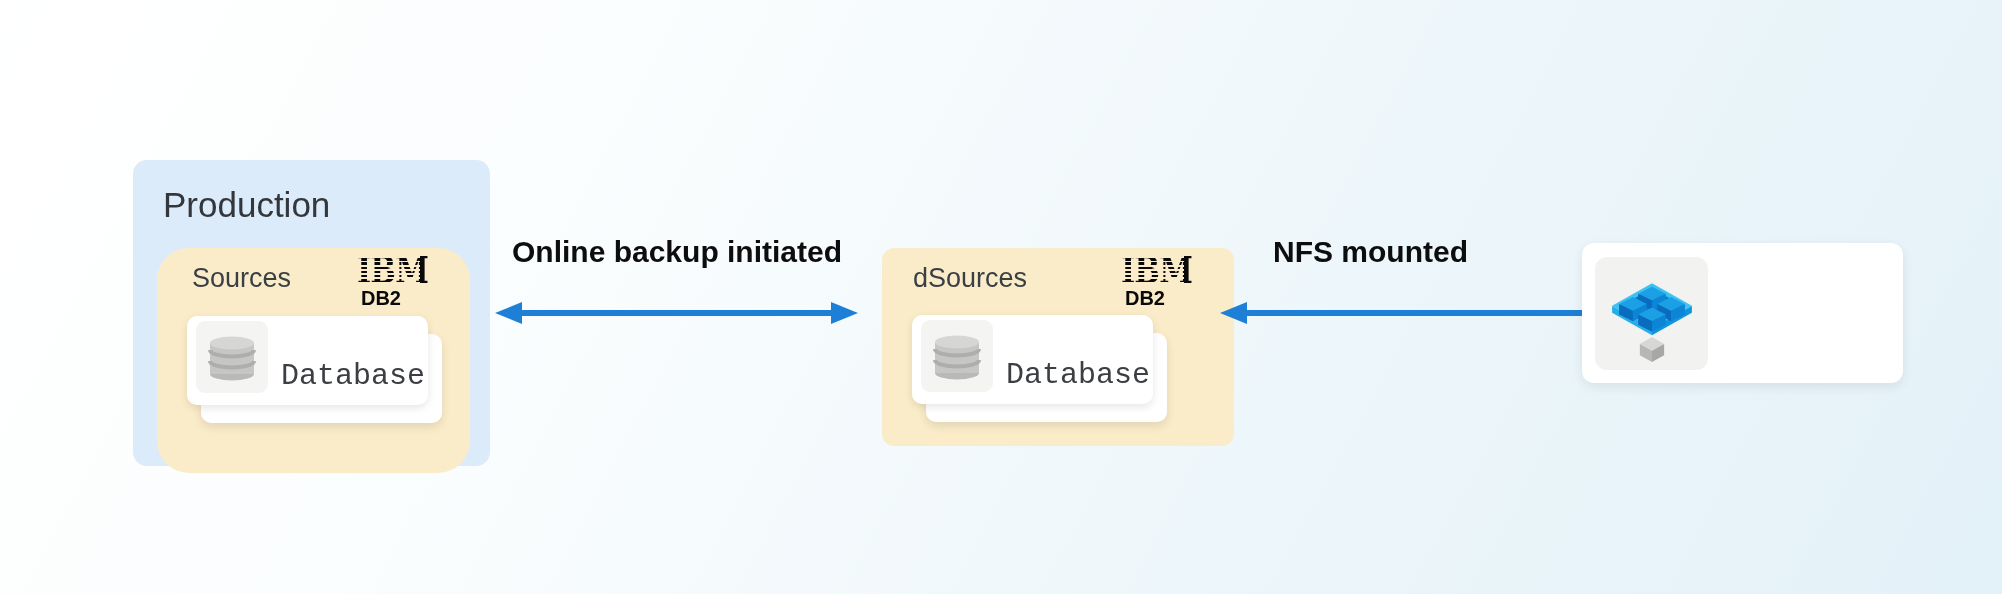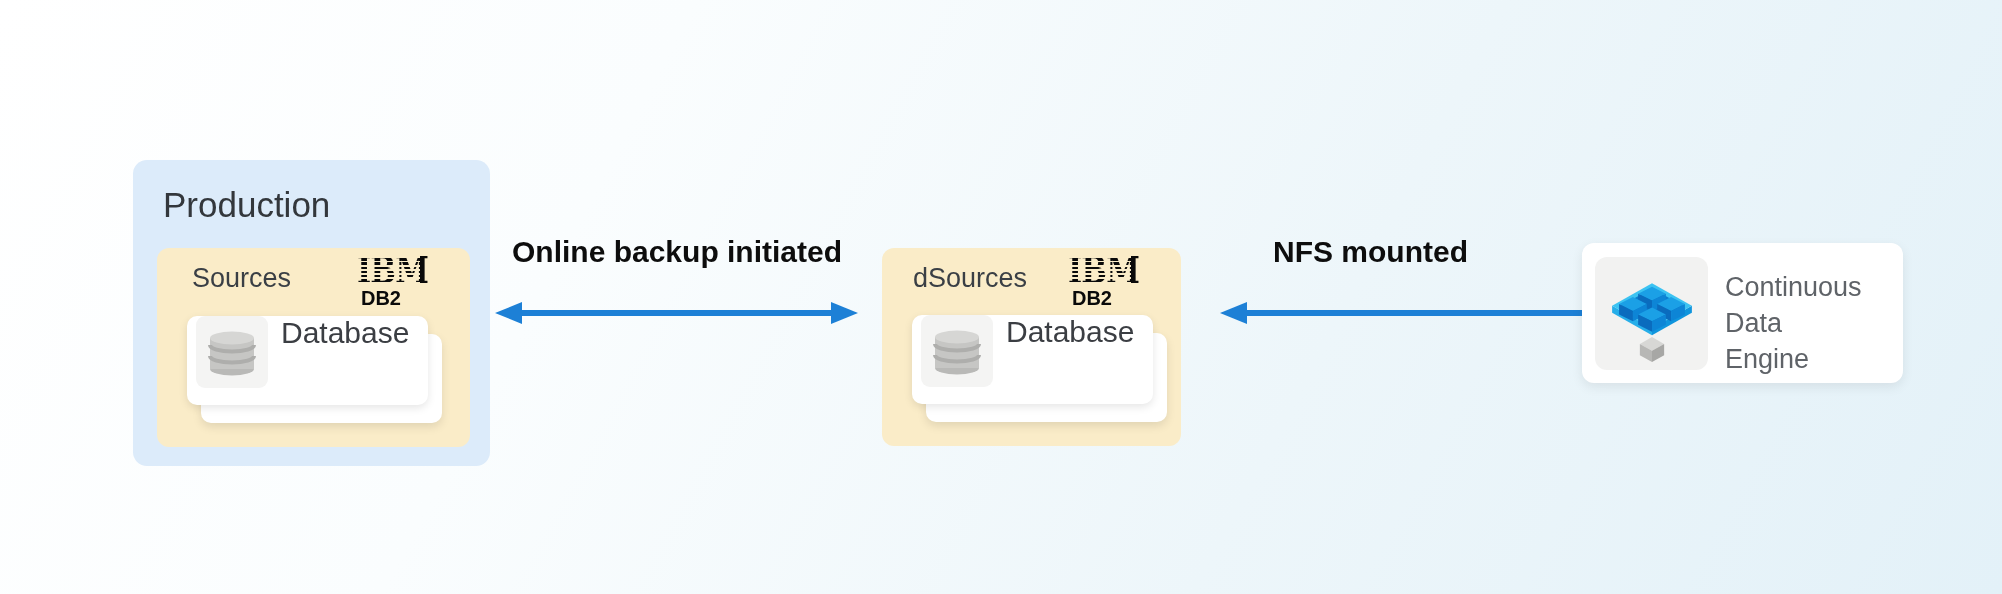--- a/index.html
+++ b/index.html
@@ -7,40 +7,40 @@
     position:relative;width:2002px;height:594px;overflow:hidden;
     background:linear-gradient(118deg,#ffffff 0%,#fafdfe 30%,#edf6fa 65%,#e3f1f8 100%);
     font-family:"Liberation Sans",sans-serif;color:#33373c;
   }
   
   .production{position:absolute;left:133px;top:160px;width:357px;height:306px;
     background:#dcebfa;border-radius:14px;}
   .production-title{position:absolute;left:30px;top:28px;font-size:35px;line-height:34px;color:#33373c;}
   
   .src-box{position:absolute;background:#faecc8;border-radius:12px;}
-  .src-box.in-prod{left:24px;top:88px;width:313px;height:199px;}
-  .src-box.dsources{left:882px;top:248px;width:299px;height:198px;}
+  .src-box.in-prod{left:24px;top:88px;width:313px;height:225px;border-radius:32px;}
+  .src-box.dsources{left:882px;top:248px;width:352px;height:198px;}
   .src-label{position:absolute;left:35px;top:14px;font-size:27px;line-height:32px;color:#3a3f45;}
   .src-box.dsources .src-label{left:31px;}
   
   .ibm{position:absolute;top:6px;right:56px;width:66px;text-align:center;}
   .ibm-word{position:relative;height:31px;}
   .ibm-letters{display:inline-block;font-family:"DejaVu Serif",serif;font-weight:bold;
     font-size:38px;line-height:31px;letter-spacing:-1px;color:#0a0a0a;
     transform:scaleX(.8);transform-origin:center;}
   .ibm-stripes{position:absolute;left:-6px;right:-6px;top:0;bottom:-2px;
     background:repeating-linear-gradient(to bottom,transparent 0 2.4px,#faecc8 2.4px 4.2px);}
   .ibm-product{font-size:20px;font-weight:bold;color:#0a0a0a;line-height:24px;margin-top:1px;}
   
   .db-stack{position:absolute;left:30px;top:68px;width:255px;height:107px;}
   .src-box.dsources .db-stack{top:67px;}
   .db-card{position:absolute;width:241px;height:89px;background:#ffffff;border-radius:10px;}
   .db-card.back{left:14px;top:18px;box-shadow:0 4px 10px rgba(0,0,0,.10);}
   .db-card.front{left:0;top:0;box-shadow:0 3px 8px rgba(0,0,0,.10);
-    display:flex;align-items:flex-start;padding:0 0 12px 9px;box-sizing:border-box;}
+    display:flex;align-items:flex-end;padding:0 0 12px 9px;box-sizing:border-box;font-family:Liberation Mono, monospace;}
   .db-icon-tile{width:72px;height:72px;border-radius:9px;background:#f4f4f3;
     display:flex;align-items:center;justify-content:center;flex:0 0 auto;}
   .db-label{font-size:30px;color:#3b3e43;margin-left:13px;}
   
   .arrow{position:absolute;height:22px;}
   .arrow .shaft{position:absolute;top:8px;height:6px;background:#1d80d6;}
   .arrow.both .shaft{left:20px;right:20px;}
   .arrow.left-only .shaft{left:20px;right:0;}
   .head{position:absolute;width:0;height:0;top:0;}
   .head.left{left:0;border-top:11px solid transparent;border-bottom:11px solid transparent;
@@ -169,20 +169,15 @@
 
         <polygon points="60,50 76,58 60,66 44,58" fill="#1ba0e6"></polygon>
         <polygon points="44,58 60,66 60,78 44,70" fill="#0a6cbe"></polygon>
         <polygon points="60,66 76,58 76,70 60,78" fill="#0d85d6"></polygon>
 
         <polygon points="60,84 74,92 60,100 46,92" fill="#d7d7d5"></polygon>
         <polygon points="46,92 60,100 60,113 46,105" fill="#b7b7b5"></polygon>
         <polygon points="60,100 74,92 74,105 60,113" fill="#a7a7a5"></polygon>
       </svg>
     </div>
-    <div class="engine-text">
-      <div>Continuous</div>
-      <div>Data</div>
-      <div>Engine</div>
-    </div>
   </div>
 
 </div>
 
 </body></html>

